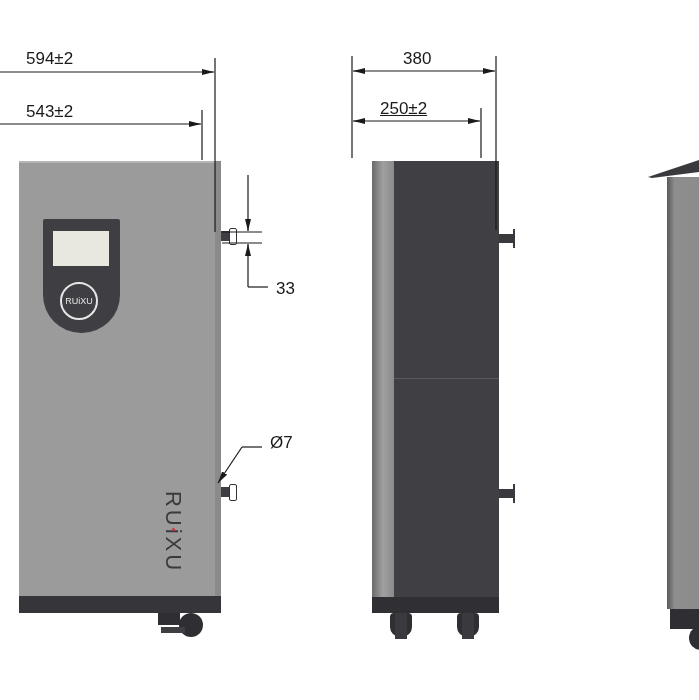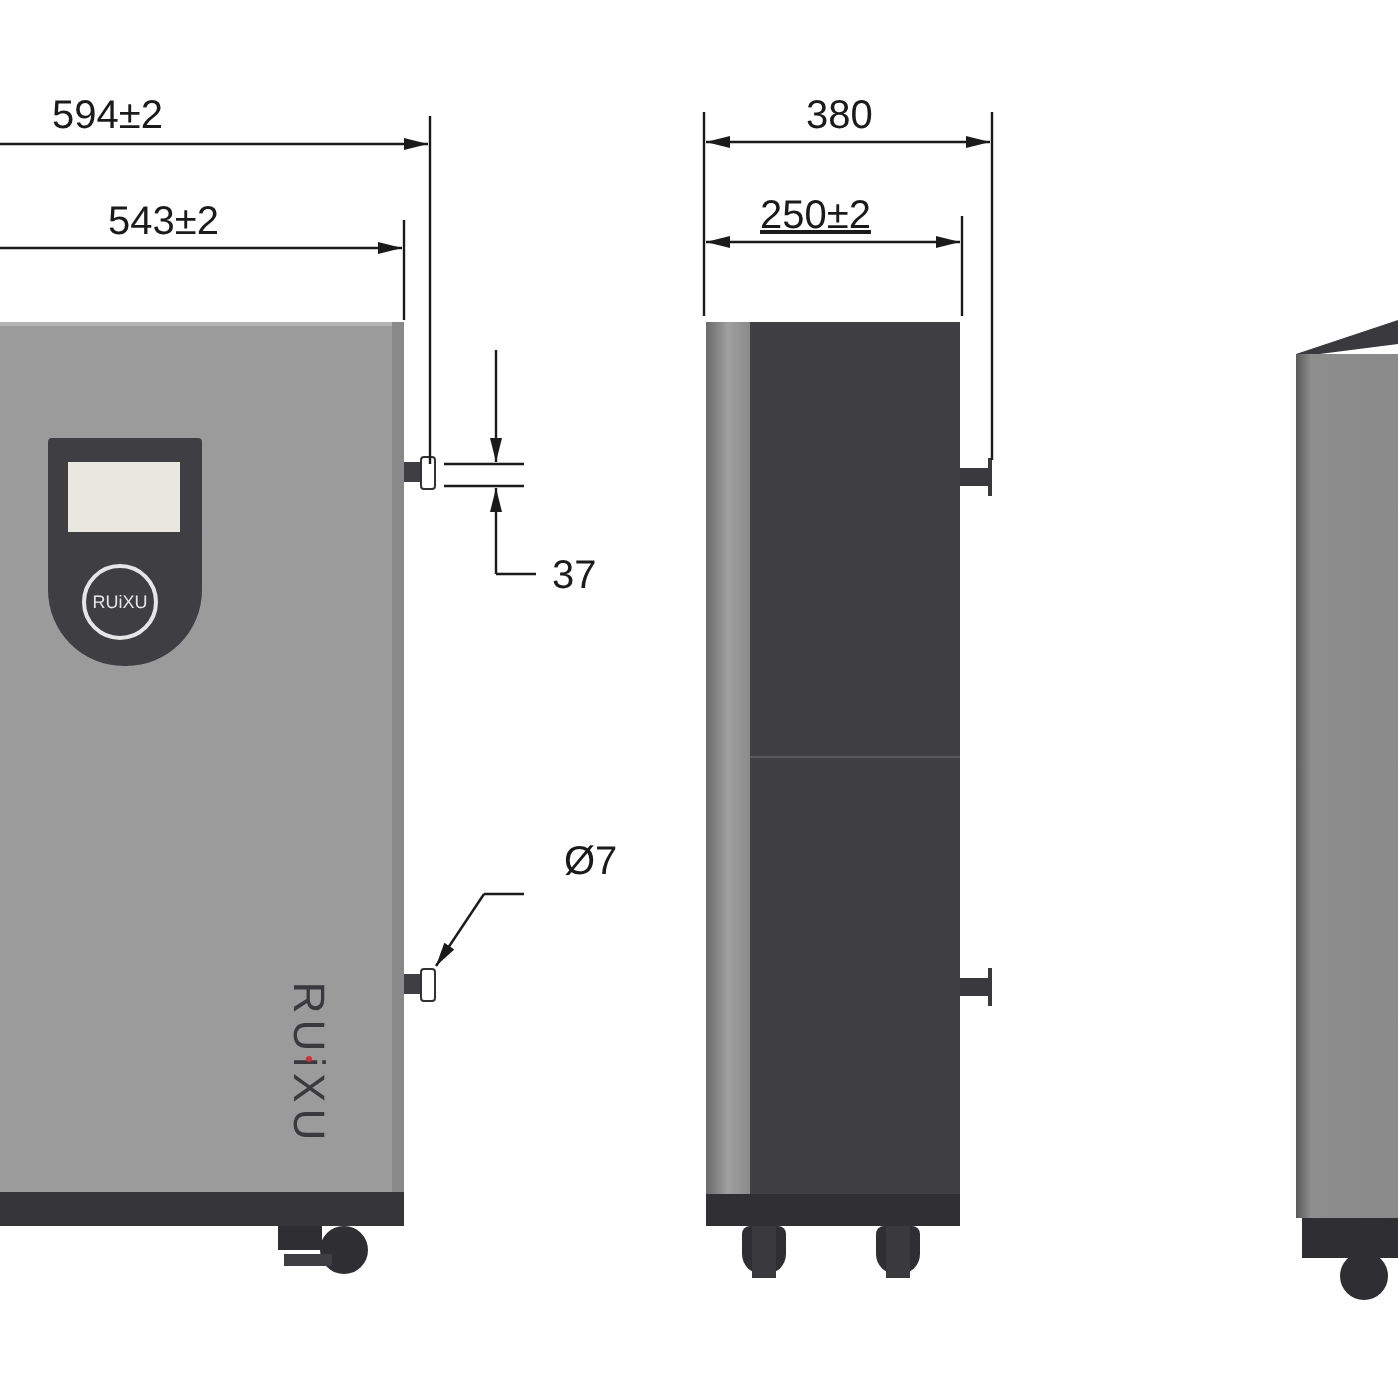--- a/index.html
+++ b/index.html
@@ -1,19 +1,19 @@
 <!DOCTYPE html>
 <html><head>
 <meta charset="utf-8">
 <style>
   html, body { margin:0; padding:0; background:#ffffff; }
   body { width:699px; height:700px; position:relative; overflow:hidden;
          font-family:"Liberation Sans", sans-serif; color:#111; }
-  .abs { position:absolute; }
-  .dim-text { position:absolute; font-size:20px; line-height:21px; color:#1a1a1a; white-space:nowrap; }
+  .abs { position:absolute;margin-left:19px; }
+  .dim-text { position:absolute; font-size:17px; line-height:21px; color:#1a1a1a; white-space:nowrap; }
   svg.overlay { position:absolute; left:0; top:0; }
 </style>
 </head>
 <body>
 
 <div>
 
   <div class="abs" style="left:0; top:161px; width:202px; height:436px; background:#9b9b9b; border-top:2px solid #b5b5b5;"></div>
 
   <div class="abs" style="left:196px; top:161px; width:6px; height:436px; background:#8a8a8a;"></div>
@@ -97,17 +97,17 @@
     <line x1="352" y1="56" x2="352" y2="158"></line>
     <line x1="496" y1="56" x2="496" y2="230"></line>
     <line x1="353" y1="71" x2="495" y2="71" marker-start="url(#arrS)" marker-end="url(#arr)"></line>
 
     <line x1="481" y1="108" x2="481" y2="158"></line>
     <line x1="353" y1="121" x2="480" y2="121" marker-start="url(#arrS)" marker-end="url(#arr)"></line>
   </g>
 </svg>
 
 <div class="dim-text" style="left:26px; top:48px;">594±2</div>
-<div class="dim-text" style="left:26px; top:101px;margin-left:28px;">543±2</div>
-<div class="dim-text" style="left:276px; top:278px;">37</div>
-<div class="dim-text" style="left:270px; top:421px;margin-left:12px;">Ø7</div>
+<div class="dim-text" style="left:26px; top:101px;">543±2</div>
+<div class="dim-text" style="left:276px; top:278px;">33</div>
+<div class="dim-text" style="left:270px; top:432px;">Ø7</div>
 <div class="dim-text" style="left:403px; top:48px;">380</div>
 <div class="dim-text" style="left:380px; top:98px;text-decoration:underline;">250±2</div>
 
 </body></html>

